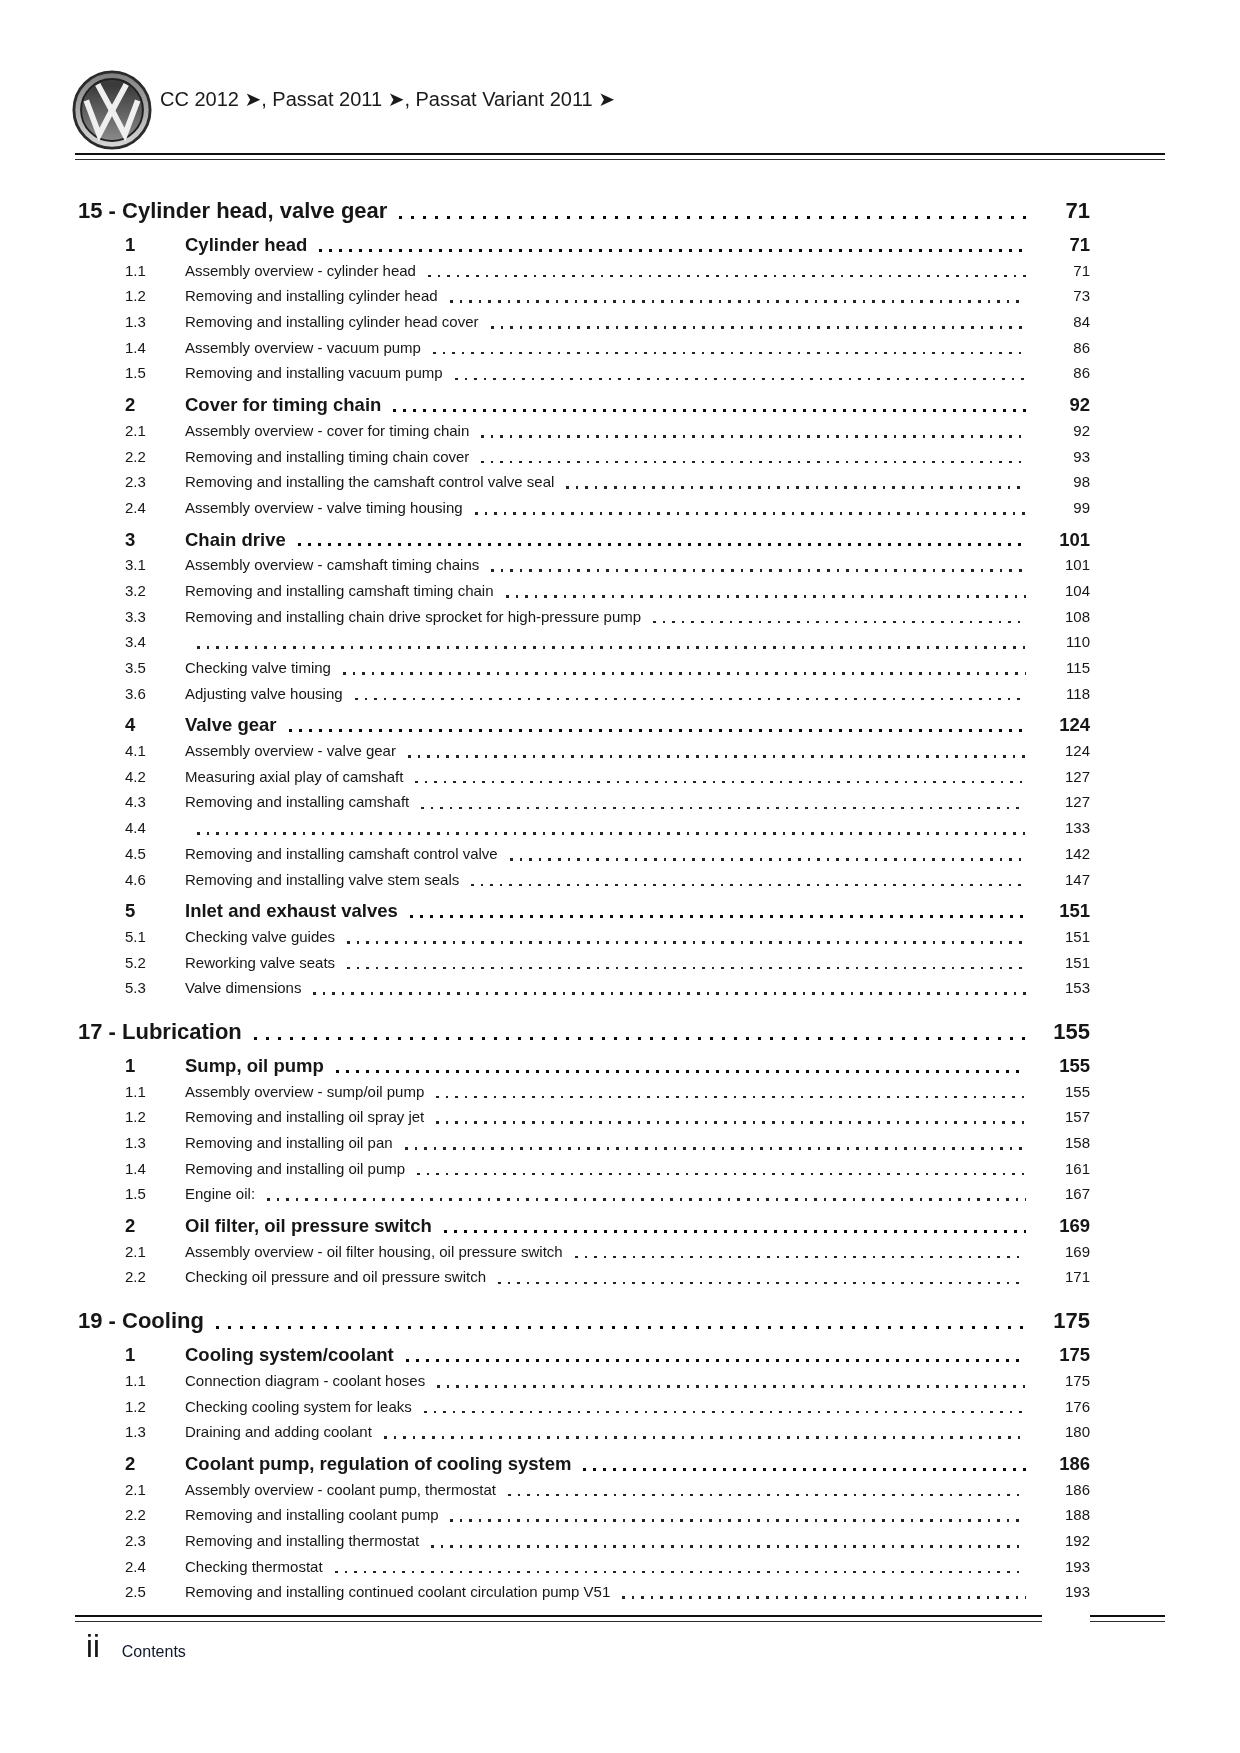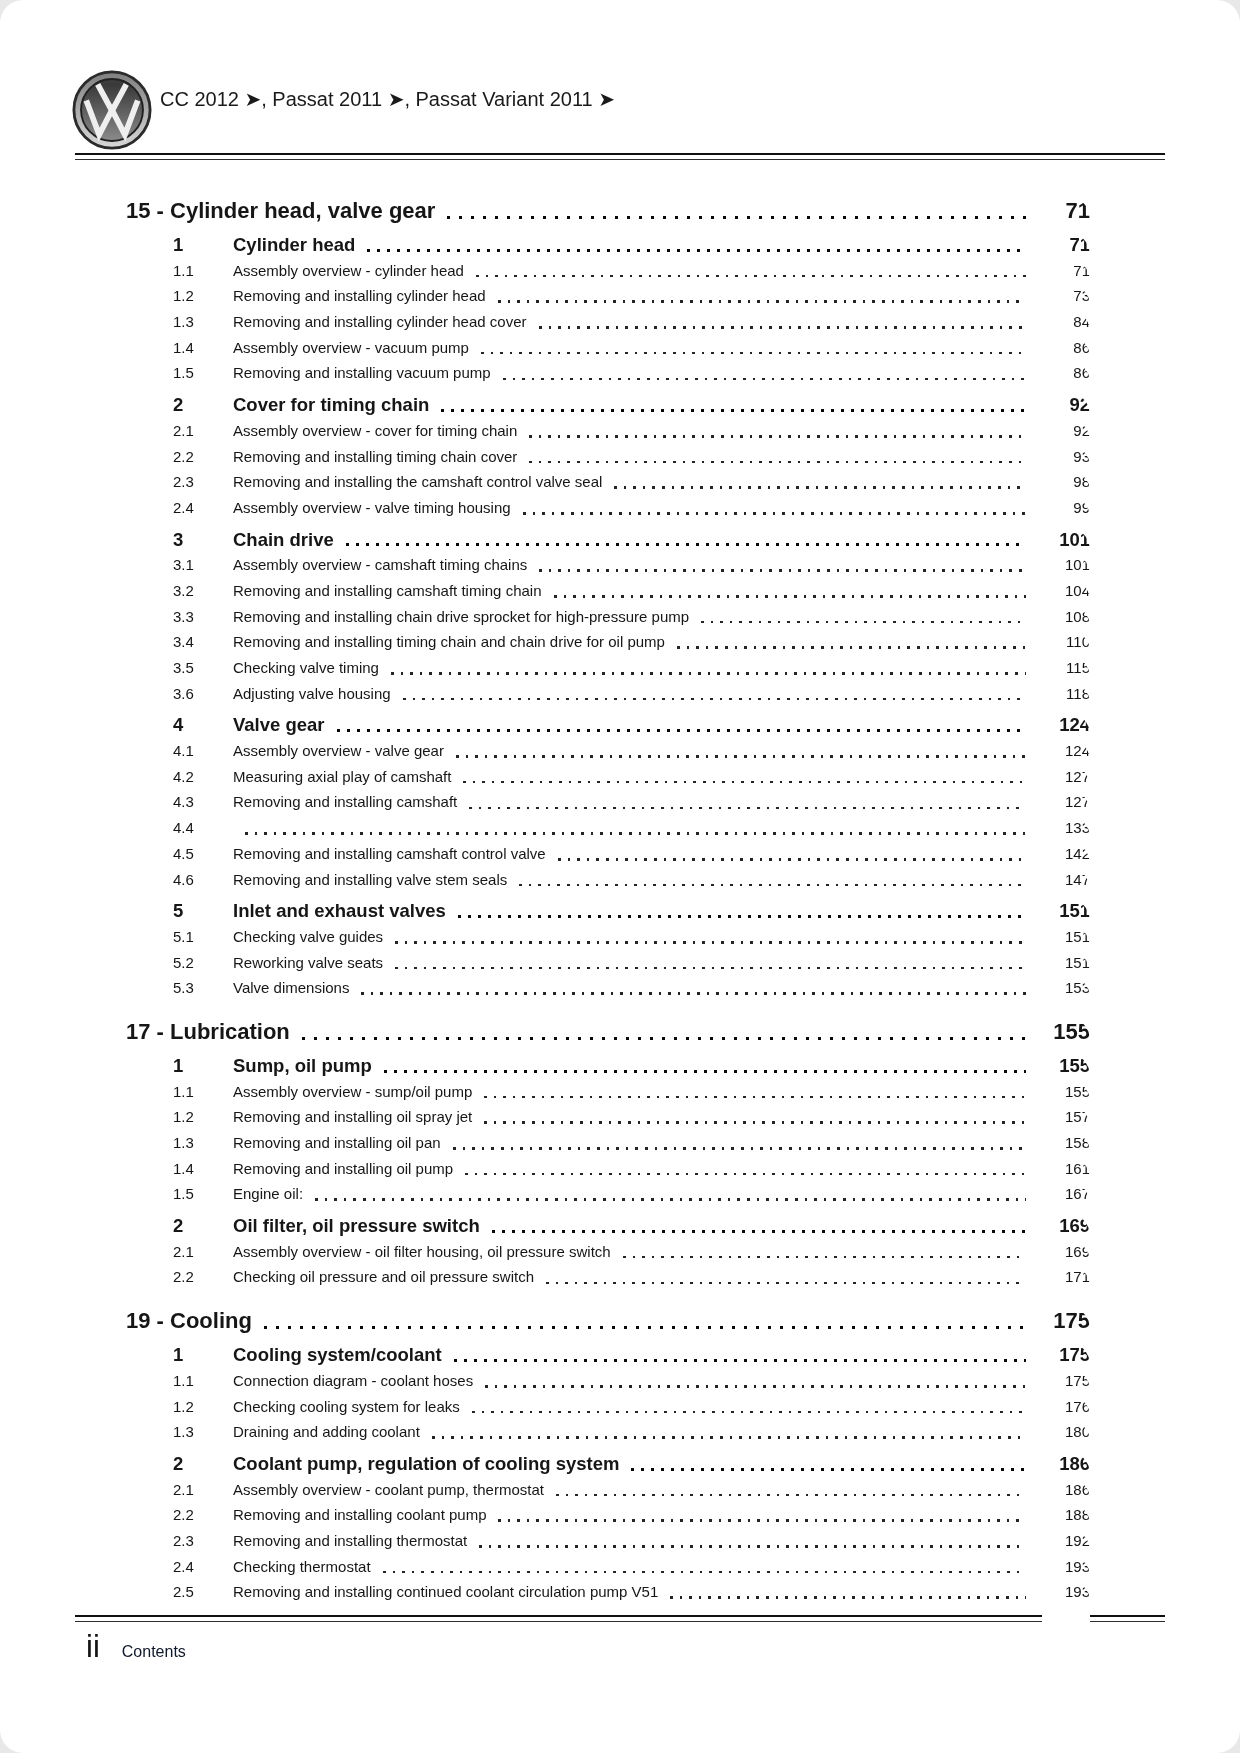--- a/index.html
+++ b/index.html
@@ -4,34 +4,33 @@
 <style>
   html,body { margin:0; padding:0; background:#e8e8e8; }
   .page {
     position:relative;
     width:1240px; height:1753px;
     margin:0 auto;
     background:#ffffff;
     color:#161616;
     font-family:"Liberation Sans", sans-serif;
     overflow:hidden;
-    border-radius:23px;
   }
   
   .header { display:flex; align-items:flex-start; padding:70px 75px 0 72px; }
   .logo { width:80px; height:80px; flex:none; }
   .header-text { margin-left:8px; padding-top:16px; font-size:20px; line-height:27px; color:#1a1a1a; white-space:nowrap; }
   .rule {
     margin:3px 75px 0 75px;
     height:4px;
     border-top:2.5px solid #101010;
     border-bottom:1px solid #2e2e2e;
   }
   
-  .toc { padding:36px 150px 0 78px;margin-left:48px; }
+  .toc { padding:36px 150px 0 78px; }
   .toc-row { display:flex; }
   .toc-row .num   { flex:none; margin-left:47px; width:60px; }
   .toc-row .title { flex:none; white-space:nowrap; }
   .toc-row .leader{
     flex:1 1 auto; min-width:18px;
     align-self:flex-end;
     height:2.6px;
     background:repeating-linear-gradient(to right,#242424 0 2.6px,transparent 2.6px 9.6px);
     margin:0 16px 6px 12px;
   }
@@ -179,21 +178,20 @@
     <span class="page">104</span>
   </div>
       <div class="toc-row sub">
     <span class="num">3.3</span>
     <span class="title">Removing and installing chain drive sprocket for high-pressure pump</span>
     <span class="leader"></span>
     <span class="page">108</span>
   </div>
       <div class="toc-row sub">
     <span class="num">3.4</span>
-    <span class="title">Removing and installing timing chain and chain drive for oil pump</span>
     <span class="leader"></span>
     <span class="page">110</span>
   </div>
       <div class="toc-row sub">
     <span class="num">3.5</span>
     <span class="title">Checking valve timing</span>
     <span class="leader"></span>
     <span class="page">115</span>
   </div>
       <div class="toc-row sub">

